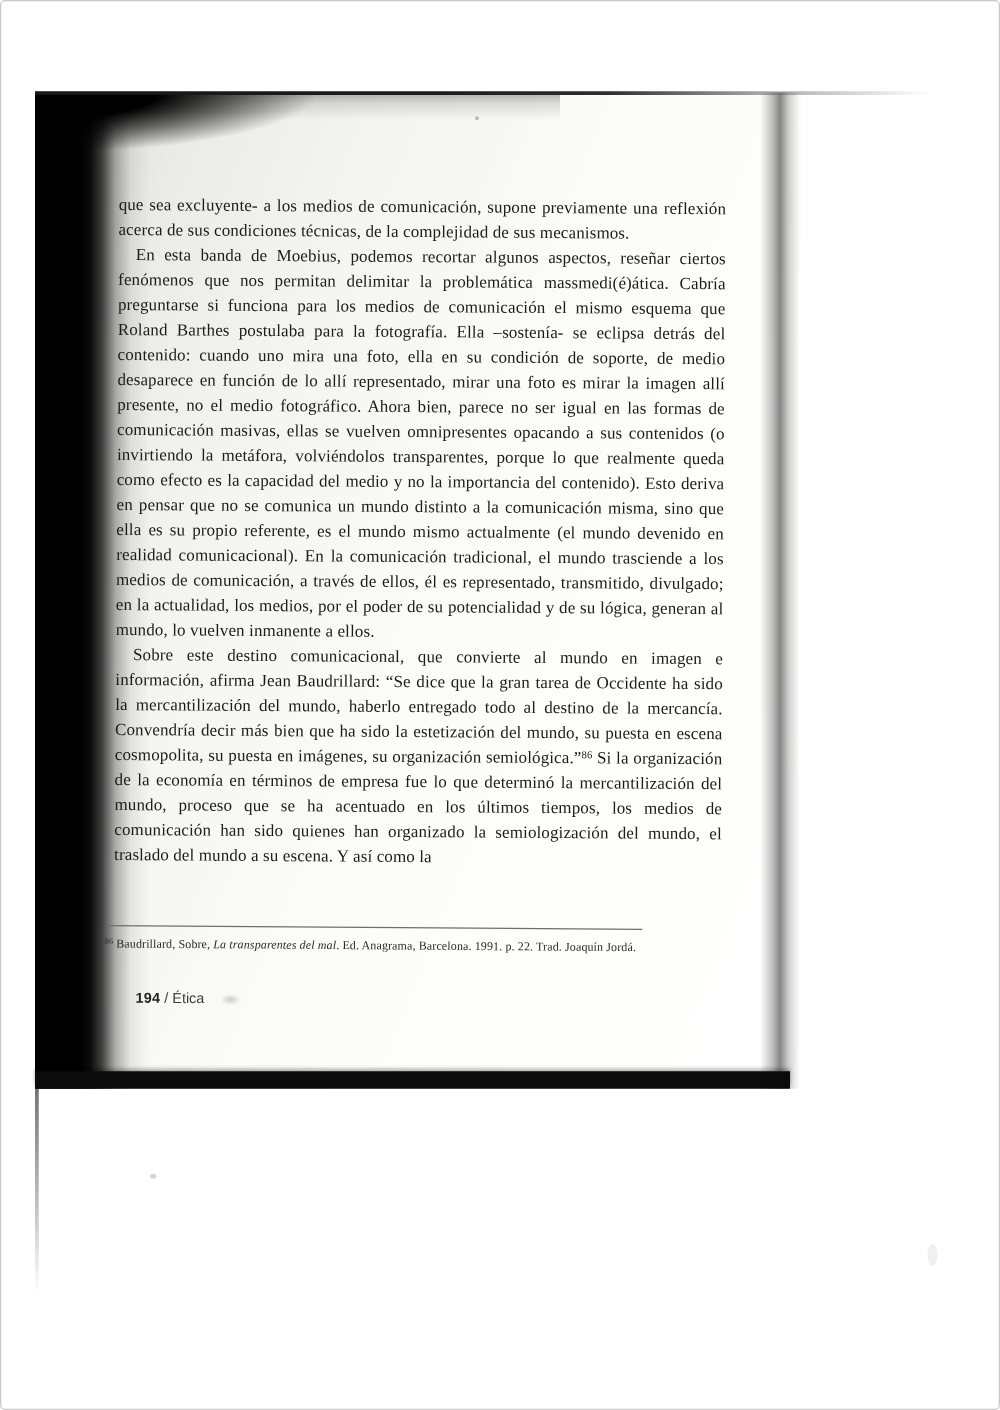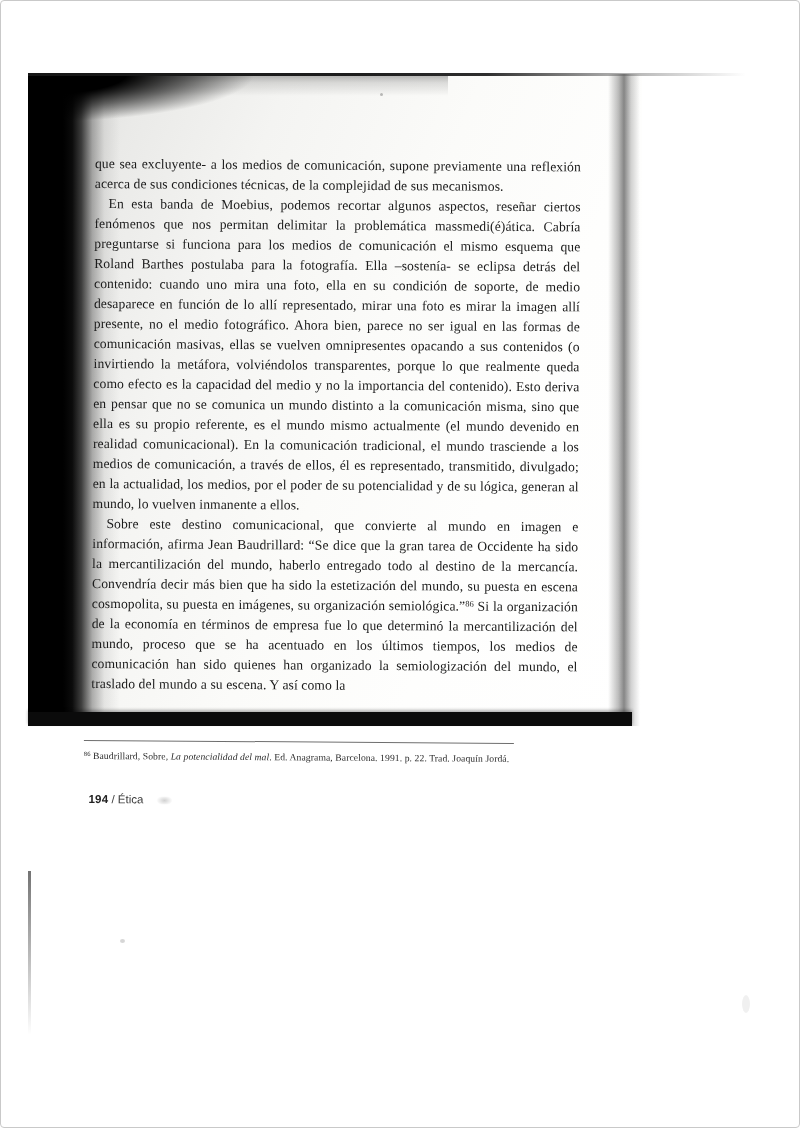--- a/index.html
+++ b/index.html
@@ -7,21 +7,21 @@
     width:800px;height:1128px;position:relative;overflow:hidden;
     background:#ffffff;
     font-family:"Liberation Serif", serif;
   }
   .frame{
     position:absolute;inset:0;border:1px solid #c9c9c9;border-radius:4px;
     pointer-events:none;z-index:50;
   }
   
   .scan{
-    position:absolute;left:28px;top:74px;width:614px;height:652px;
+    position:absolute;left:28px;top:74px;width:614px;height:797px;
     background:linear-gradient(112deg,#d8d8d6 0%,#eaeae8 14%,#f4f4f2 30%,
                #fbfbf9 52%,#fefefd 72%,#ffffff 100%);
   }
   .spine{
     position:absolute;left:0;top:0;bottom:0;width:92px;
     background:linear-gradient(to right,#000 0%,#000 38%,#0b0b0b 48%,
                rgba(22,22,22,.82) 58%,rgba(70,70,70,.42) 70%,
                rgba(130,130,130,.16) 83%,rgba(200,200,200,0) 100%);
   }
   .top-shade{
@@ -76,20 +76,21 @@
   }
   .fn-text{
     position:absolute;left:-7px;top:596px;width:502px;
     font-size:9.6px;line-height:12px;color:#2b2b2b;letter-spacing:.1px;
   }
   .fn-marker{font-size:6.5px;line-height:0;vertical-align:3px;}
   .footer{
     position:absolute;left:-2px;top:639px;
     font-family:"Liberation Sans", sans-serif;font-size:11.5px;color:#222;
     white-space:nowrap;
+    padding-left:20px;
   }
   .pnum{font-weight:bold;letter-spacing:.2px;}
   .ptitle{color:#3a3a3a;}
   .smudge{
     display:inline-block;width:18px;height:8px;margin-left:12px;
     background:radial-gradient(60% 80% at 50% 50%,rgba(0,0,0,.18),rgba(0,0,0,0) 75%);
     vertical-align:middle;
   }
 </style>
 </head>
@@ -100,21 +101,21 @@
   <div class="spine"></div>
   <div class="corner"></div>
   <div class="right-strip"></div>
 
   <div class="content">
     <p class="body-p">que sea excluyente- a los medios de comunicación, supone previamente una reflexión acerca de sus condiciones técnicas, de la complejidad de sus mecanismos.</p>
     <p class="body-p indent">En esta banda de Moebius, podemos recortar algunos aspectos, reseñar ciertos fenómenos que nos permitan delimitar la problemática massmedi(é)ática. Cabría preguntarse si funciona para los medios de comunicación el mismo esquema que Roland Barthes postulaba para la fotografía. Ella –sostenía- se eclipsa detrás del contenido: cuando uno mira una foto, ella en su condición de soporte, de medio desaparece en función de lo allí representado, mirar una foto es mirar la imagen allí presente, no el medio fotográfico. Ahora bien, parece no ser igual en las formas de comunicación masivas, ellas se vuelven omnipresentes opacando a sus contenidos (o invirtiendo la metáfora, volviéndolos transparentes, porque lo que realmente queda como efecto es la capacidad del medio y no la importancia del contenido). Esto deriva en pensar que no se comunica un mundo distinto a la comunicación misma, sino que ella es su propio referente, es el mundo mismo actualmente (el mundo devenido en realidad comunicacional). En la comunicación tradicional, el mundo trasciende a los medios de comunicación, a través de ellos, él es representado, transmitido, divulgado; en la actualidad, los medios, por el poder de su potencialidad y de su lógica, generan al mundo, lo vuelven inmanente a ellos.</p>
     <p class="body-p indent"><span>Sobre este destino comunicacional, que convierte al mundo en imagen e información, afirma Jean Baudrillard: “Se dice que la gran tarea de Occidente ha sido la mercantilización del mundo, haberlo entregado todo al destino de la mercancía. Convendría decir más bien que ha sido la estetización del mundo, su puesta en escena cosmopolita, su puesta en imágenes, su organización semiológica.”</span><sup class="supref">86</sup><span> Si la organización de la economía en términos de empresa fue lo que determinó la mercantilización del mundo, proceso que se ha acentuado en los últimos tiempos, los medios de comunicación han sido quienes han organizado la semiologización del mundo, el traslado del mundo a su escena. Y así como la</span></p>
 
     <div class="fn-rule"></div>
-    <div class="fn-text"><sup class="fn-marker">86</sup><span> Baudrillard, Sobre, </span><i>La potencialidad del mal</i><span>. Ed. Anagrama, Barcelona. 1991. p. 22. Trad. Joaquín Jordá.</span></div>
+    <div class="fn-text"><sup class="fn-marker">86</sup><span> Baudrillard, Sobre, </span><i>La transparentes del mal</i><span>. Ed. Anagrama, Barcelona. 1991. p. 22. Trad. Joaquín Jordá.</span></div>
 
     <div class="footer"><span class="pnum">194</span><span class="ptitle"> / Ética</span><span class="smudge"></span></div>
   </div>
 
   <div class="bottom-strip"></div>
 </div>
 
 <div class="top-line"></div>
 <div class="tail-line"></div>
 <div class="speck s1"></div>

